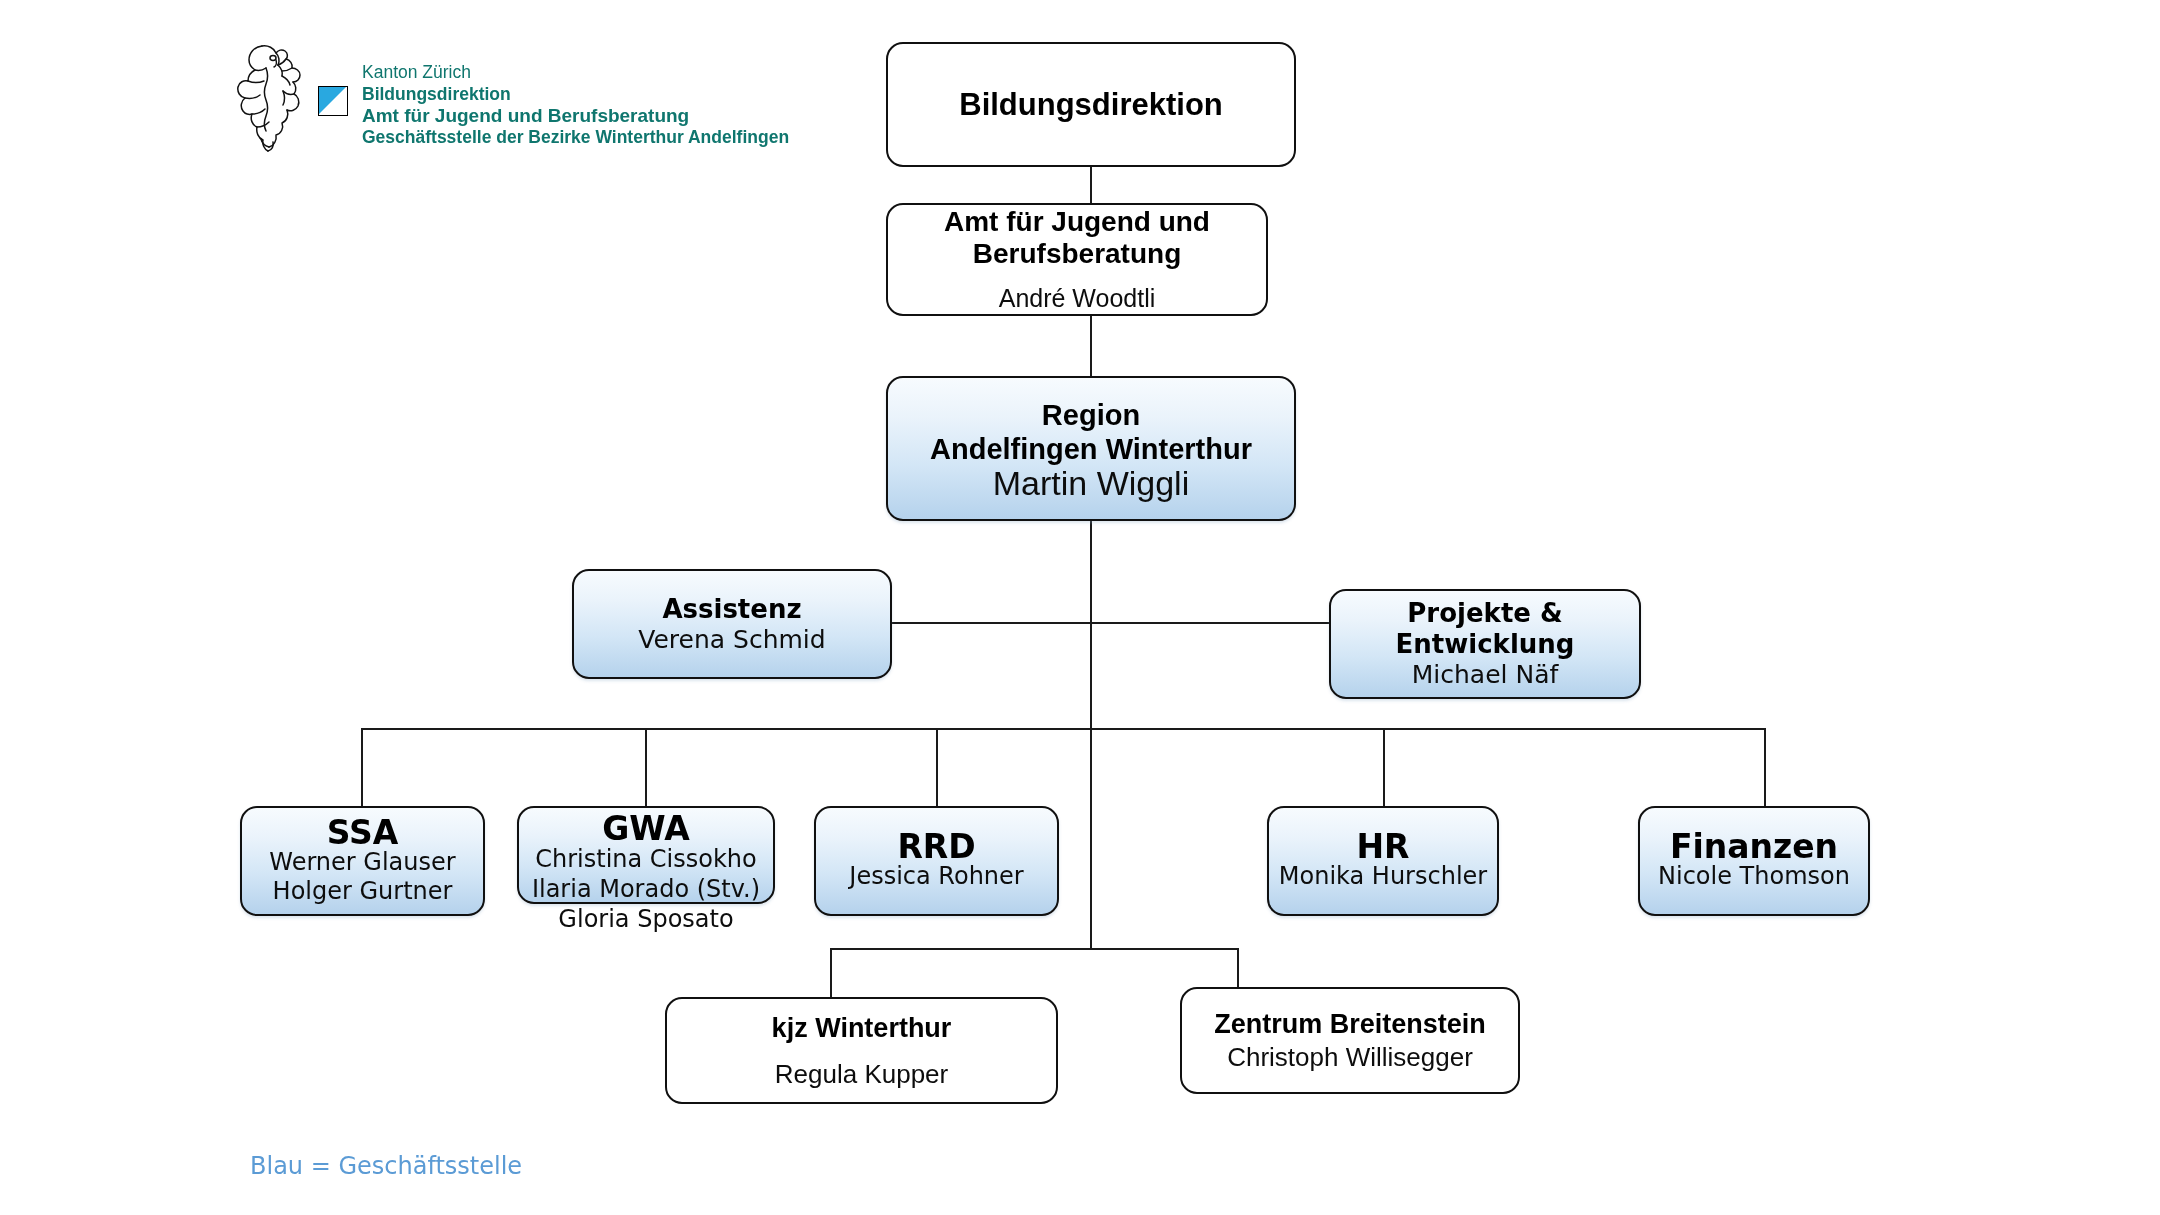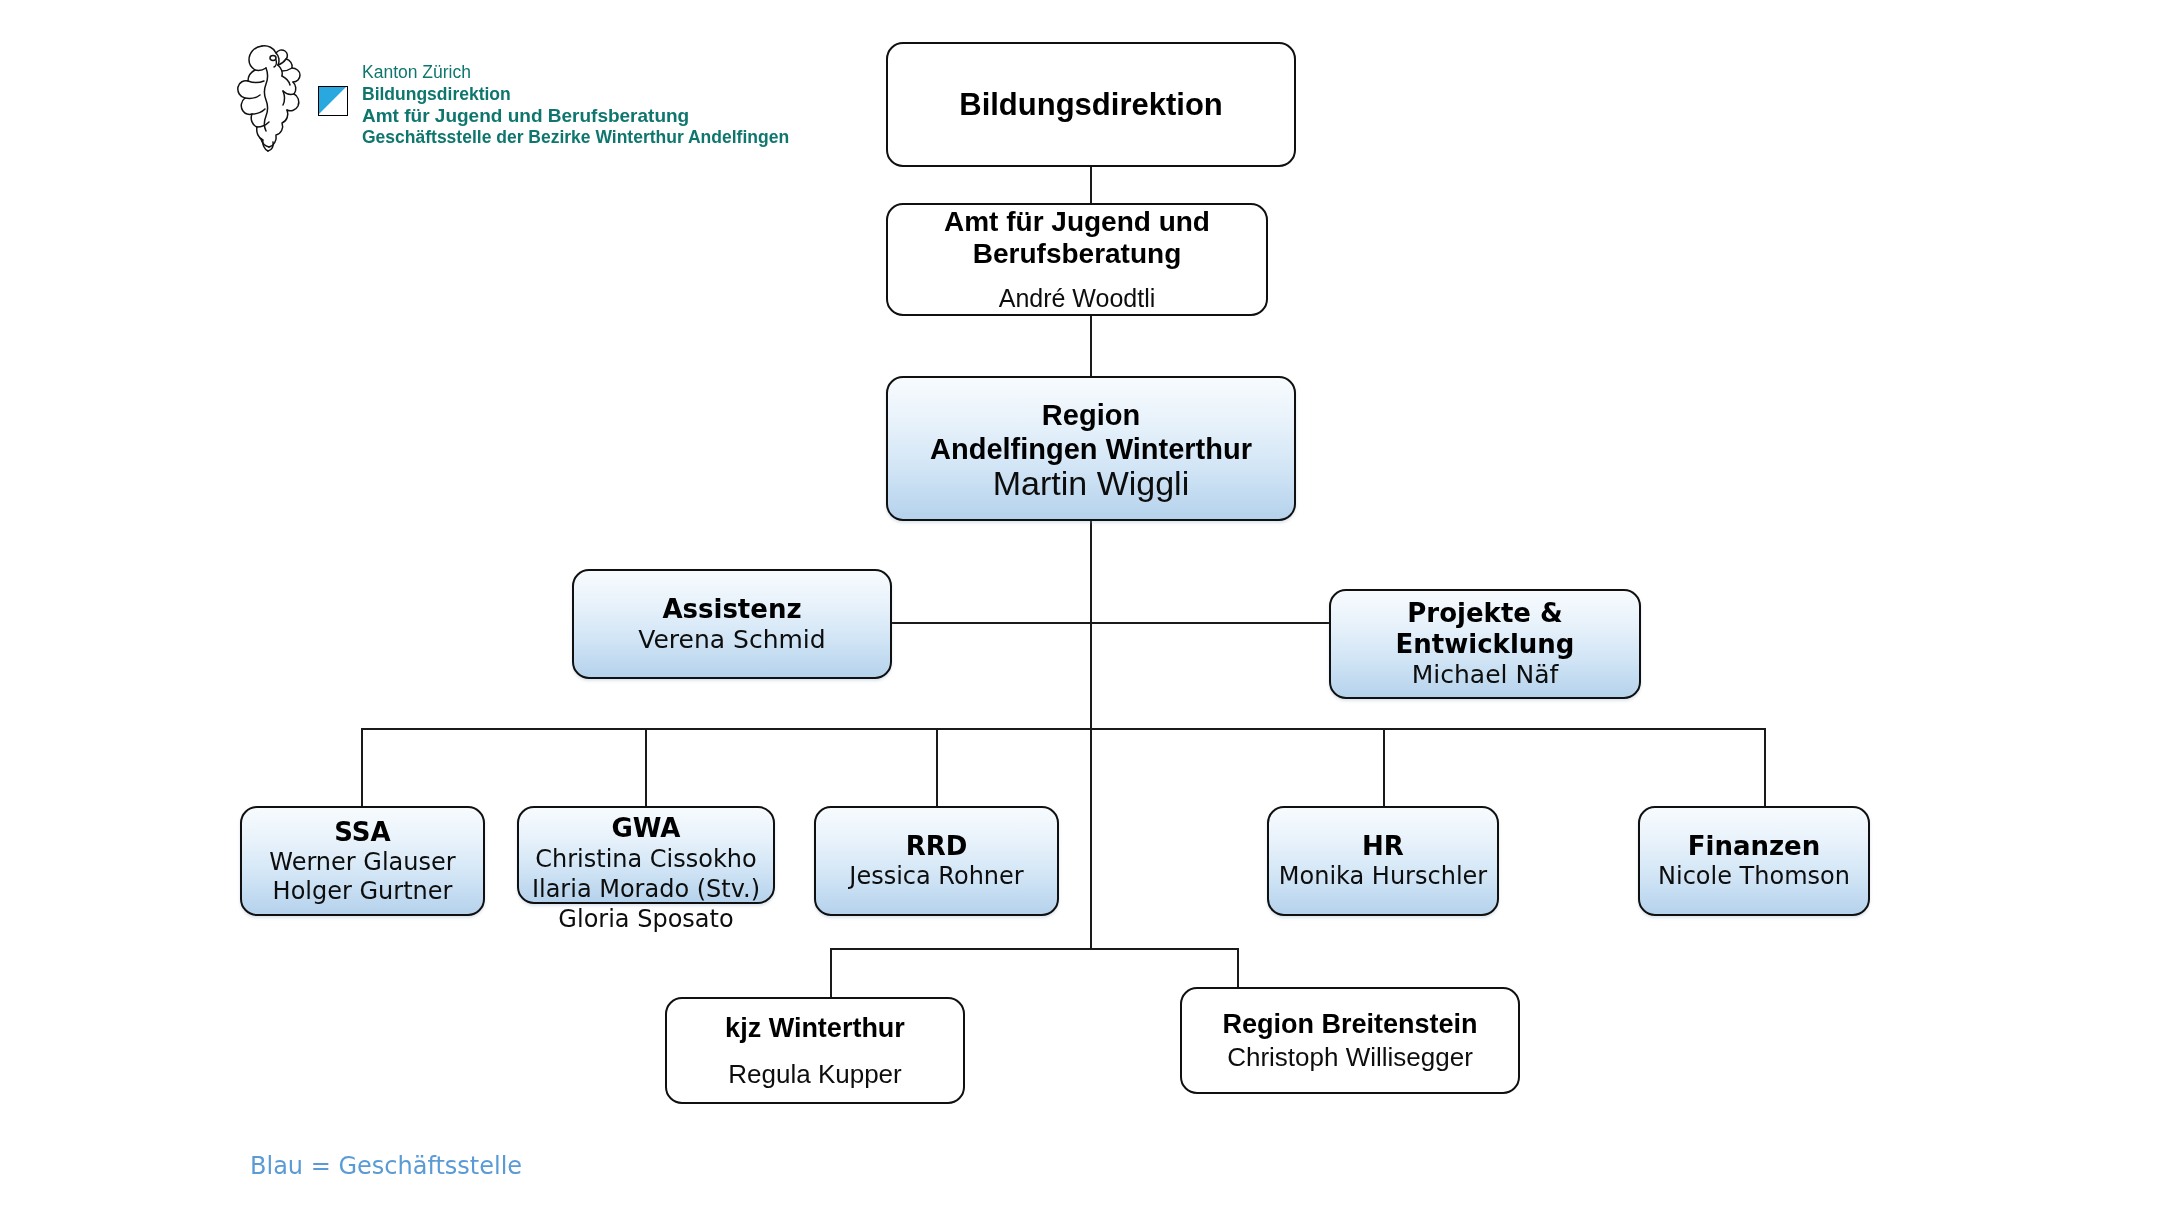--- a/index.html
+++ b/index.html
@@ -64,26 +64,26 @@
 
   #box-projekte{left:1329px;top:569px;width:312px;height:110px;margin-top:20px;}
   #box-projekte .t{font-size:26px;line-height:31px;}
   #box-projekte .s{font-size:25px;line-height:30px;}
 
   #box-ssa{left:240px;top:806px;width:245px;height:110px;}
   #box-gwa{left:517px;top:806px;width:258px;height:98px;}
   #box-rrd{left:814px;top:806px;width:245px;height:110px;}
   #box-hr{left:1267px;top:806px;width:232px;height:110px;}
   #box-finanzen{left:1638px;top:806px;width:232px;height:110px;}
-  .dept .t{font-size:26px;line-height:31px;}
+  .dept .t{font-size:33px;line-height:31px;}
   .dept .s{font-size:24px;line-height:29px;}
   #box-gwa{justify-content:flex-start;padding-top:5px;}
   #box-gwa .s{line-height:30px;}
 
-  #box-kjz{left:665px;top:997px;width:300px;height:107px;gap:13px;}
+  #box-kjz{left:665px;top:997px;width:393px;height:107px;gap:13px;}
   #box-zentrum{left:1180px;top:987px;width:340px;height:107px;}
   .white .t{font-size:27px;line-height:33px;font-weight:700;}
   .white .s{font-size:26px;line-height:32px;}
 
   
   #legend{position:absolute;left:250px;top:1152px;font-size:24px;color:#5b9bd5;
           font-family:"DejaVu Sans","Liberation Sans",sans-serif;white-space:nowrap;}
 </style>
 </head>
 <body>
@@ -199,19 +199,19 @@
     <div class="t">Finanzen</div>
     <div class="s">Nicole Thomson</div>
   </div>
 
   <div class="box white fam-cond" id="box-kjz">
     <div class="t">kjz Winterthur</div>
     <div class="s">Regula Kupper</div>
   </div>
 
   <div class="box white fam-cond" id="box-zentrum">
-    <div class="t">Region Breitenstein</div>
+    <div class="t">Zentrum Breitenstein</div>
     <div class="s">Christoph Willisegger</div>
   </div>
 
   <div id="legend">Blau = Geschäftsstelle</div>
 
 </div>
 
 </body></html>

